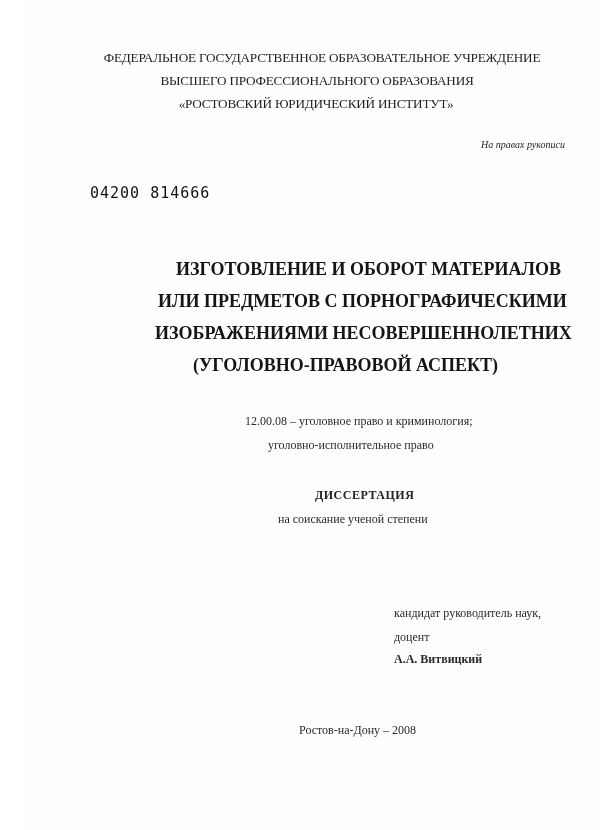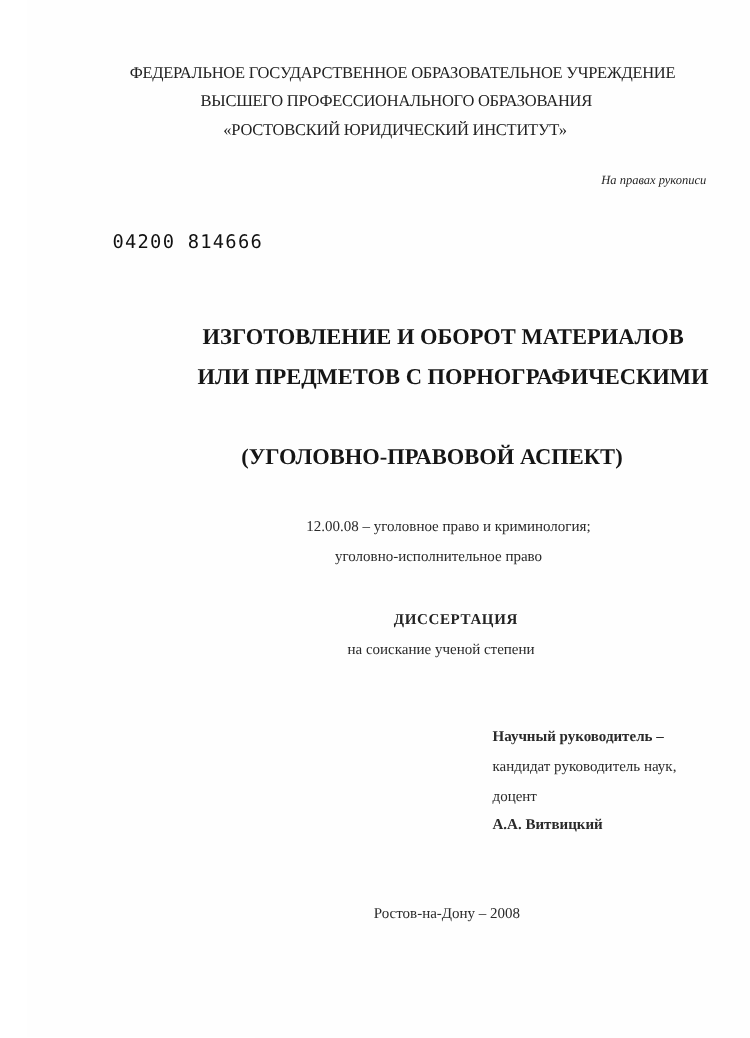--- a/index.html
+++ b/index.html
@@ -29,30 +29,30 @@
 
   <div class="abs center inst" style="top:50px;">ФЕДЕРАЛЬНОЕ ГОСУДАРСТВЕННОЕ ОБРАЗОВАТЕЛЬНОЕ УЧРЕЖДЕНИЕ</div>
   <div class="abs center inst" style="top:73px; left:-5px;">ВЫСШЕГО ПРОФЕССИОНАЛЬНОГО ОБРАЗОВАНИЯ</div>
   <div class="abs center inst" style="top:96px; left:-6px;">«РОСТОВСКИЙ ЮРИДИЧЕСКИЙ ИНСТИТУТ»</div>
 
   <div class="abs rights" style="top:139px; left:459px;">На правах рукописи</div>
 
   <div class="abs stamp" style="top:184px; left:68px;">04200 814666</div>
 
 
-  <div class="abs title" style="top:259px; left:140px;font-family:Liberation Serif, serif;">ИЗГОТОВЛЕНИЕ И ОБОРОТ МАТЕРИАЛОВ</div>
+  <div class="abs title" style="top:259px; left:154px;font-family:Liberation Serif, serif;">ИЗГОТОВЛЕНИЕ И ОБОРОТ МАТЕРИАЛОВ</div>
   <div class="abs title" style="top:291px; left:136px;">ИЛИ ПРЕДМЕТОВ С ПОРНОГРАФИЧЕСКИМИ</div>
+  <div class="abs title" style="top:323px; left:133px;">ИЗОБРАЖЕНИЯМИ НЕСОВЕРШЕННОЛЕТНИХ</div>
   <div class="abs title" style="top:355px; left:171px;">(УГОЛОВНО-ПРАВОВОЙ АСПЕКТ)</div>
 
   <div class="abs spec" style="top:414px; left:223px;">12.00.08 – уголовное право и криминология;</div>
   <div class="abs spec" style="top:438px; left:246px;">уголовно-исполнительное право</div>
 
   <div class="abs diss" style="top:488px; left:293px;">ДИССЕРТАЦИЯ</div>
   <div class="abs spec" style="top:512px; left:256px;">на соискание ученой степени</div>
 
-  <div class="abs sup sup-bold" style="top:582px; left:372px;">Научный руководитель –</div>
   <div class="abs sup" style="top:606px; left:372px;">кандидат руководитель наук,</div>
   <div class="abs sup" style="top:630px; left:372px;">доцент</div>
   <div class="abs sup sup-bold" style="top:652px; left:372px;">А.А. Витвицкий</div>
 
   <div class="abs spec" style="top:723px; left:277px;">Ростов-на-Дону – 2008</div>
 
 </div>
 
 </body></html>

